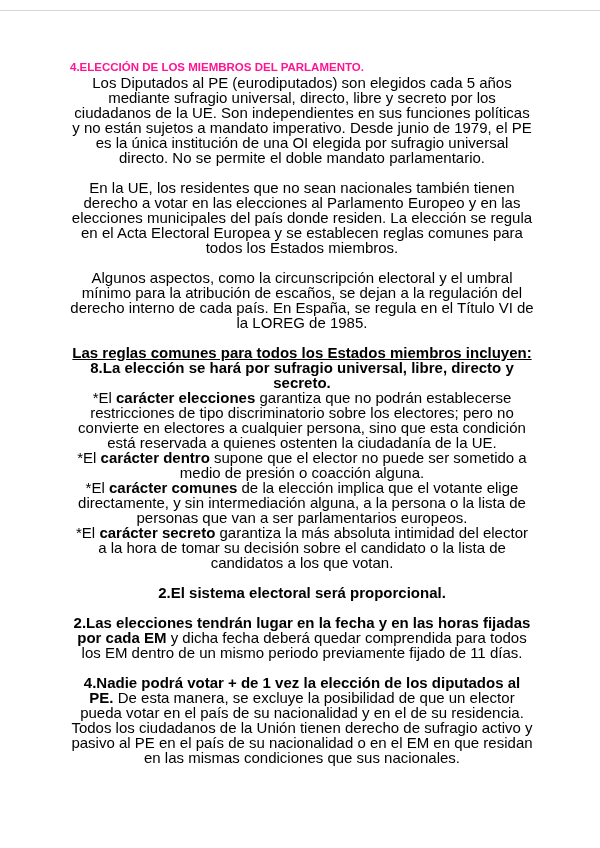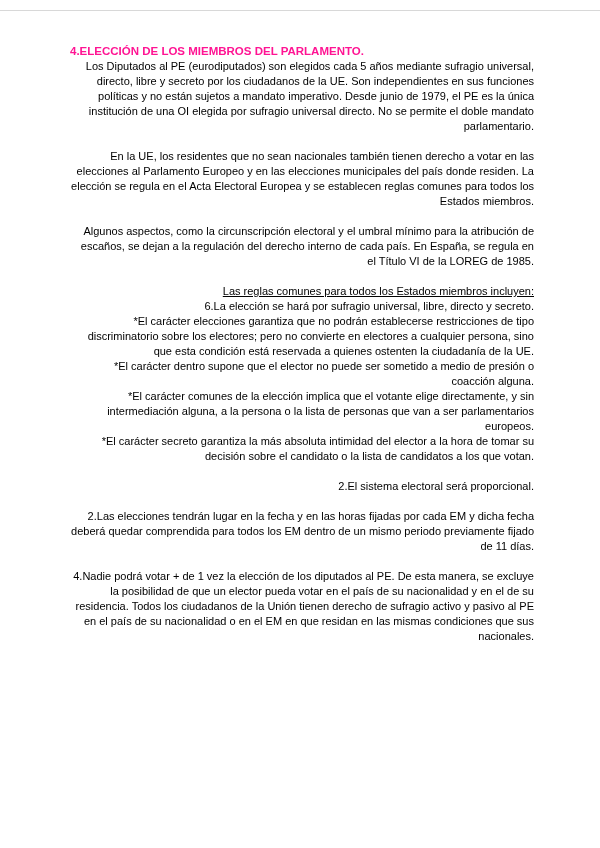--- a/index.html
+++ b/index.html
@@ -15,52 +15,52 @@
   }
   .top-rule {
     position: absolute;
     top: 10px;
     left: 0;
     width: 100%;
     height: 1px;
     background: #d8d8d8;
   }
   .page {
-    padding: 44px 66px 0 70px;
+    padding: 60px 66px 0 70px;
   }
   .title {
     font-size: 11.5px;
     line-height: 15px;
     font-weight: bold;
   }
   .block {
-    font-size: 11px;
+    font-size: 15px;
     line-height: 15px;
-    text-align: right;
+    text-align: center;
   }
   .spacer { height: 15px; }
-  .bold { font-weight: normal; }
+  .bold { font-weight: bold; }
   .underline { text-decoration: underline; }
 </style>
 </head>
 <body>
 
 <div>
   <div class="top-rule" style="background: rgb(216, 216, 216);"></div>
   <div class="page">
     <div class="title" style="color: rgb(255, 20, 147);">4.ELECCIÓN DE LOS MIEMBROS DEL PARLAMENTO.</div>
     <div>
         <div class="block p"><span>Los Diputados al PE (eurodiputados) son elegidos cada 5 años mediante sufragio universal, directo, libre y secreto por los ciudadanos de la UE. Son independientes en sus funciones políticas y no están sujetos a mandato imperativo. Desde junio de 1979, el PE es la única institución de una OI elegida por sufragio universal directo. No se permite el doble mandato parlamentario.</span></div>
         <div class="block spacer"></div>
         <div class="block p"><span>En la UE, los residentes que no sean nacionales también tienen derecho a votar en las elecciones al Parlamento Europeo y en las elecciones municipales del país donde residen. La elección se regula en el Acta Electoral Europea y se establecen reglas comunes para todos los Estados miembros.</span></div>
         <div class="block spacer"></div>
         <div class="block p"><span>Algunos aspectos, como la circunscripción electoral y el umbral mínimo para la atribución de escaños, se dejan a la regulación del derecho interno de cada país. En España, se regula en el Título VI de la LOREG de 1985.</span></div>
         <div class="block spacer"></div>
         <div class="block p"><span class="bold underline">Las reglas comunes para todos los Estados miembros incluyen:</span></div>
-        <div class="block p"><span class="bold">6.La elección se hará por sufragio universal, libre, directo y secreto.</span></div>
+        <div class="block p"><span class="bold">8.La elección se hará por sufragio universal, libre, directo y secreto.</span></div>
         <div class="block p"><span>*El </span><span class="bold">carácter elecciones</span><span> garantiza que no podrán establecerse restricciones de tipo discriminatorio sobre los electores; pero no convierte en electores a cualquier persona, sino que esta condición está reservada a quienes ostenten la ciudadanía de la UE.</span></div>
         <div class="block p"><span>*El </span><span class="bold">carácter dentro</span><span> supone que el elector no puede ser sometido a medio de presión o coacción alguna.</span></div>
         <div class="block p"><span>*El </span><span class="bold">carácter comunes</span><span> de la elección implica que el votante elige directamente, y sin intermediación alguna, a la persona o la lista de personas que van a ser parlamentarios europeos.</span></div>
         <div class="block p"><span>*El </span><span class="bold">carácter secreto</span><span> garantiza la más absoluta intimidad del elector a la hora de tomar su decisión sobre el candidato o la lista de candidatos a los que votan.</span></div>
         <div class="block spacer"></div>
         <div class="block p"><span class="bold">2.El sistema electoral será proporcional.</span></div>
         <div class="block spacer"></div>
         <div class="block p"><span class="bold">2.Las elecciones tendrán lugar en la fecha y en las horas fijadas por cada EM</span><span> y dicha fecha deberá quedar comprendida para todos los EM dentro de un mismo periodo previamente fijado de 11 días.</span></div>
         <div class="block spacer"></div>
         <div class="block p"><span class="bold">4.Nadie podrá votar + de 1 vez la elección de los diputados al PE. </span><span>De esta manera, se excluye la posibilidad de que un elector pueda votar en el país de su nacionalidad y en el de su residencia. Todos los ciudadanos de la Unión tienen derecho de sufragio activo y pasivo al PE en el país de su nacionalidad o en el EM en que residan en las mismas condiciones que sus nacionales.</span></div>

